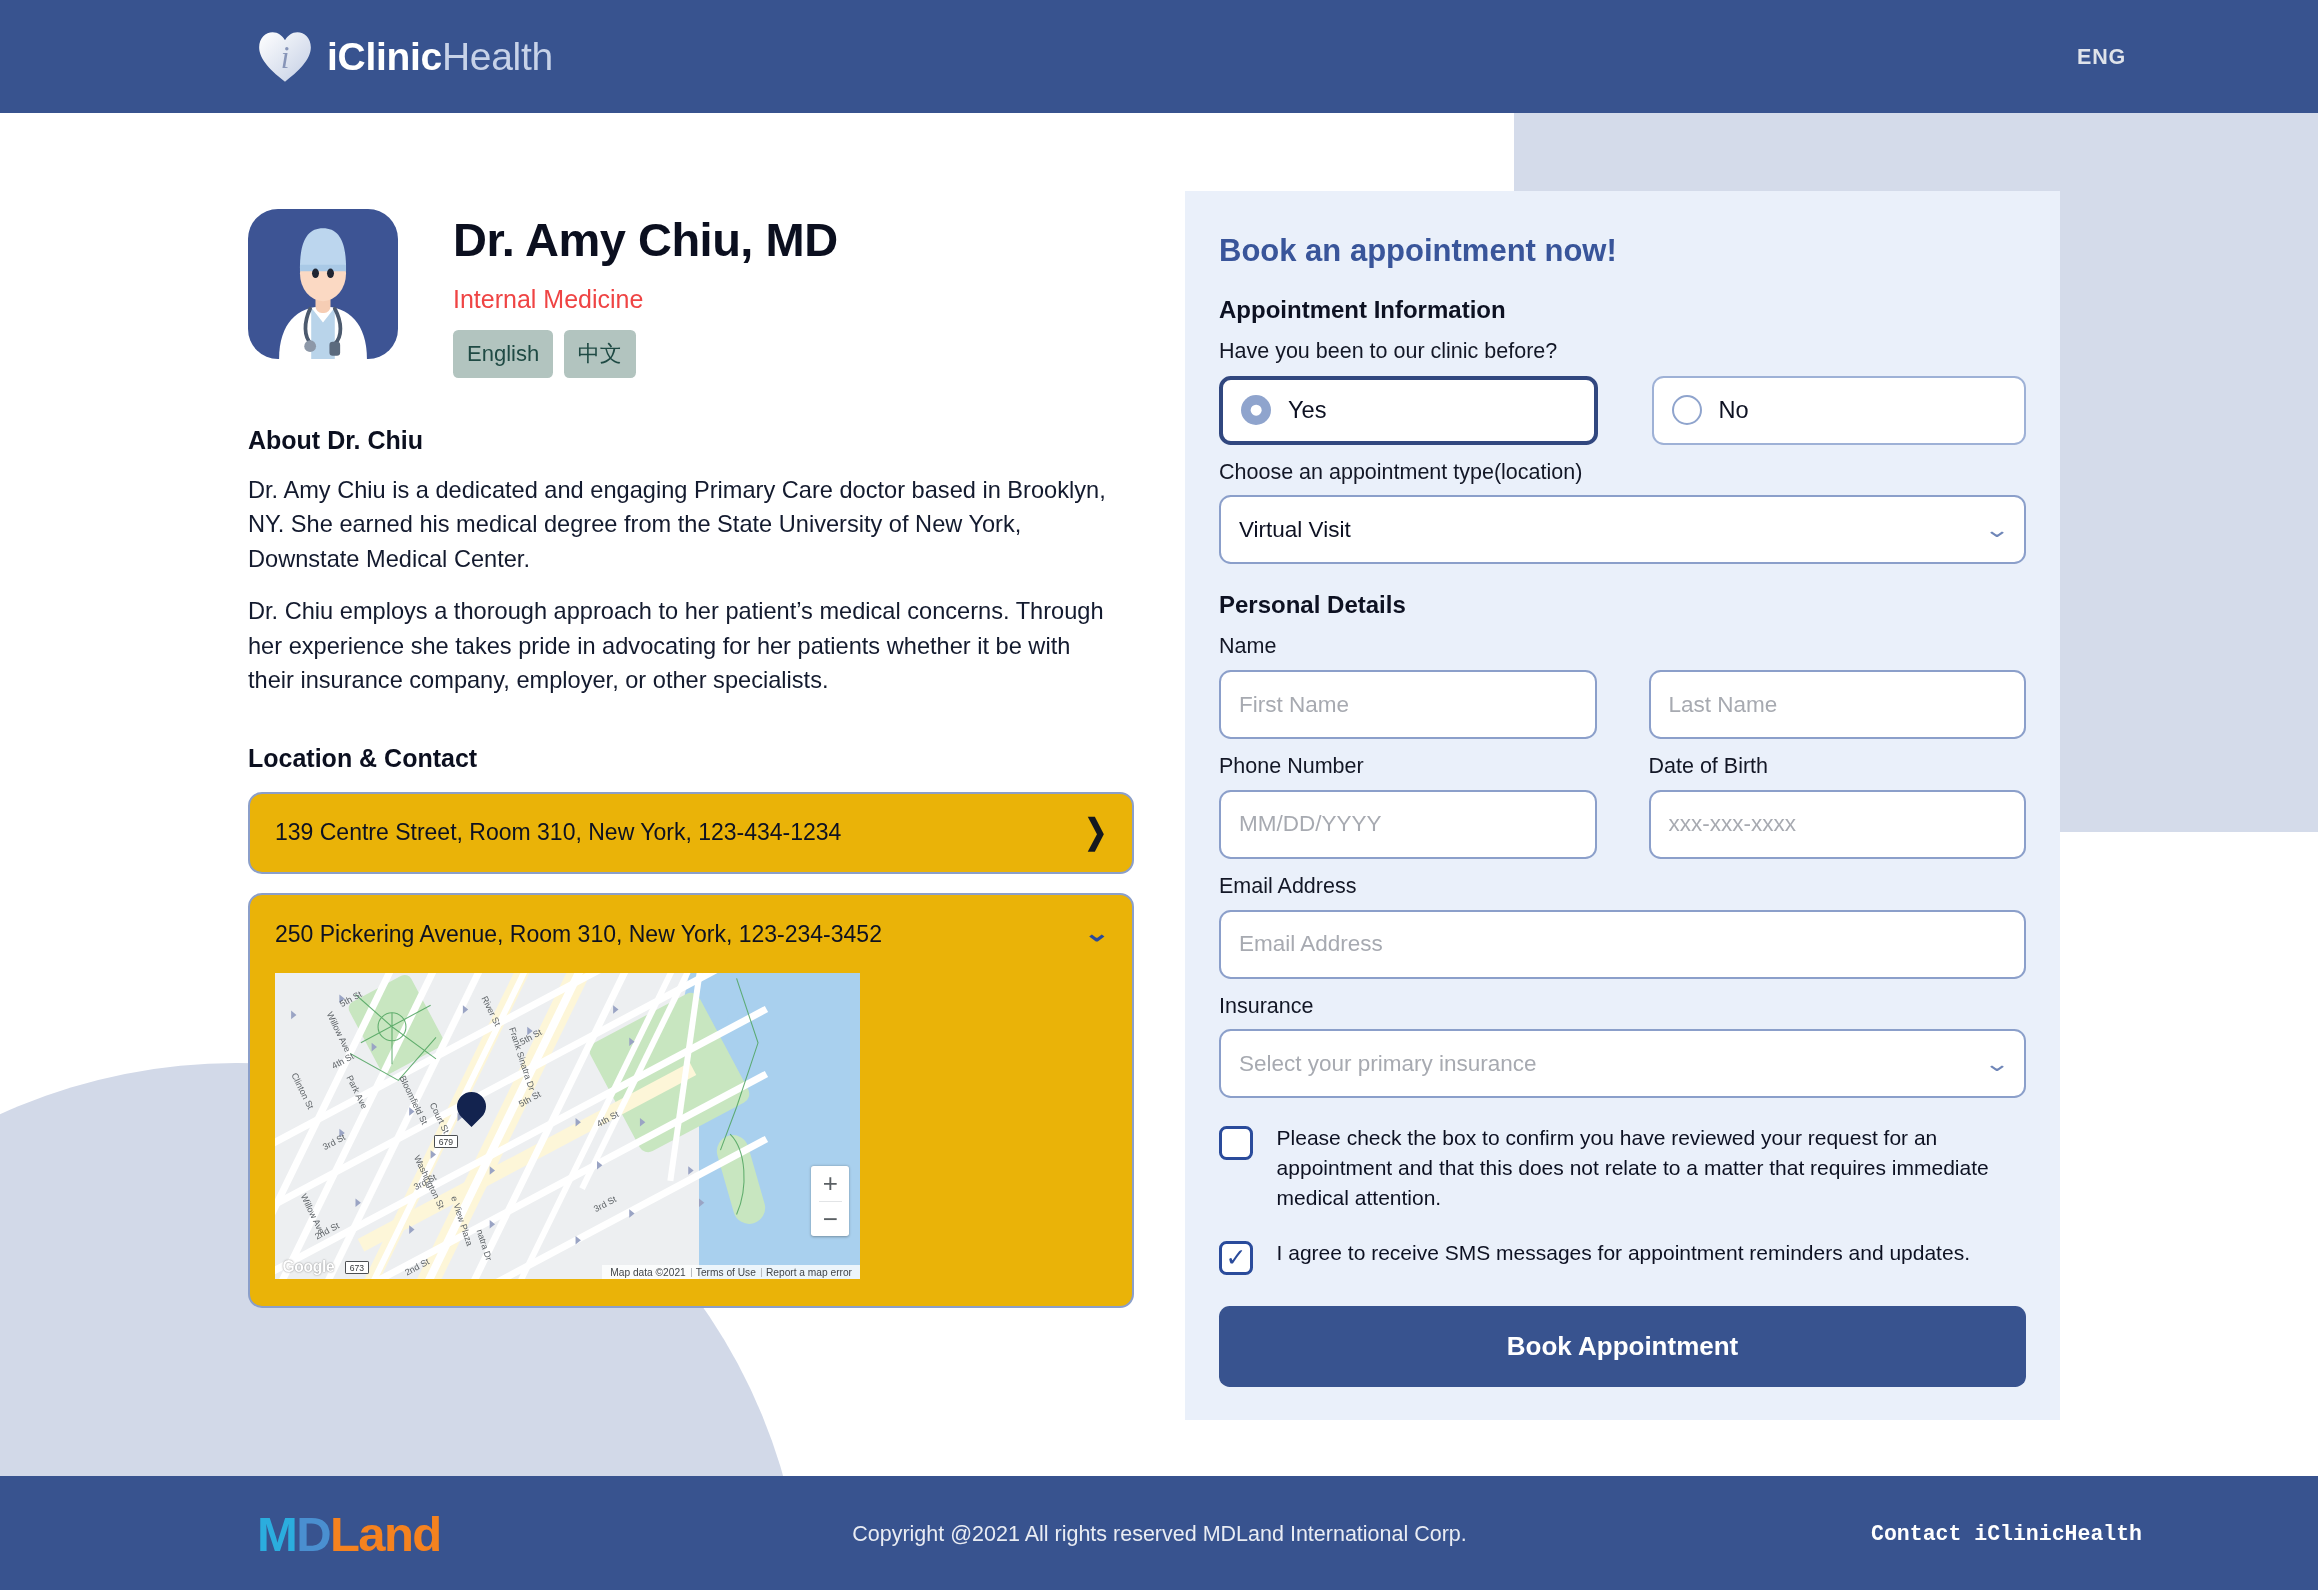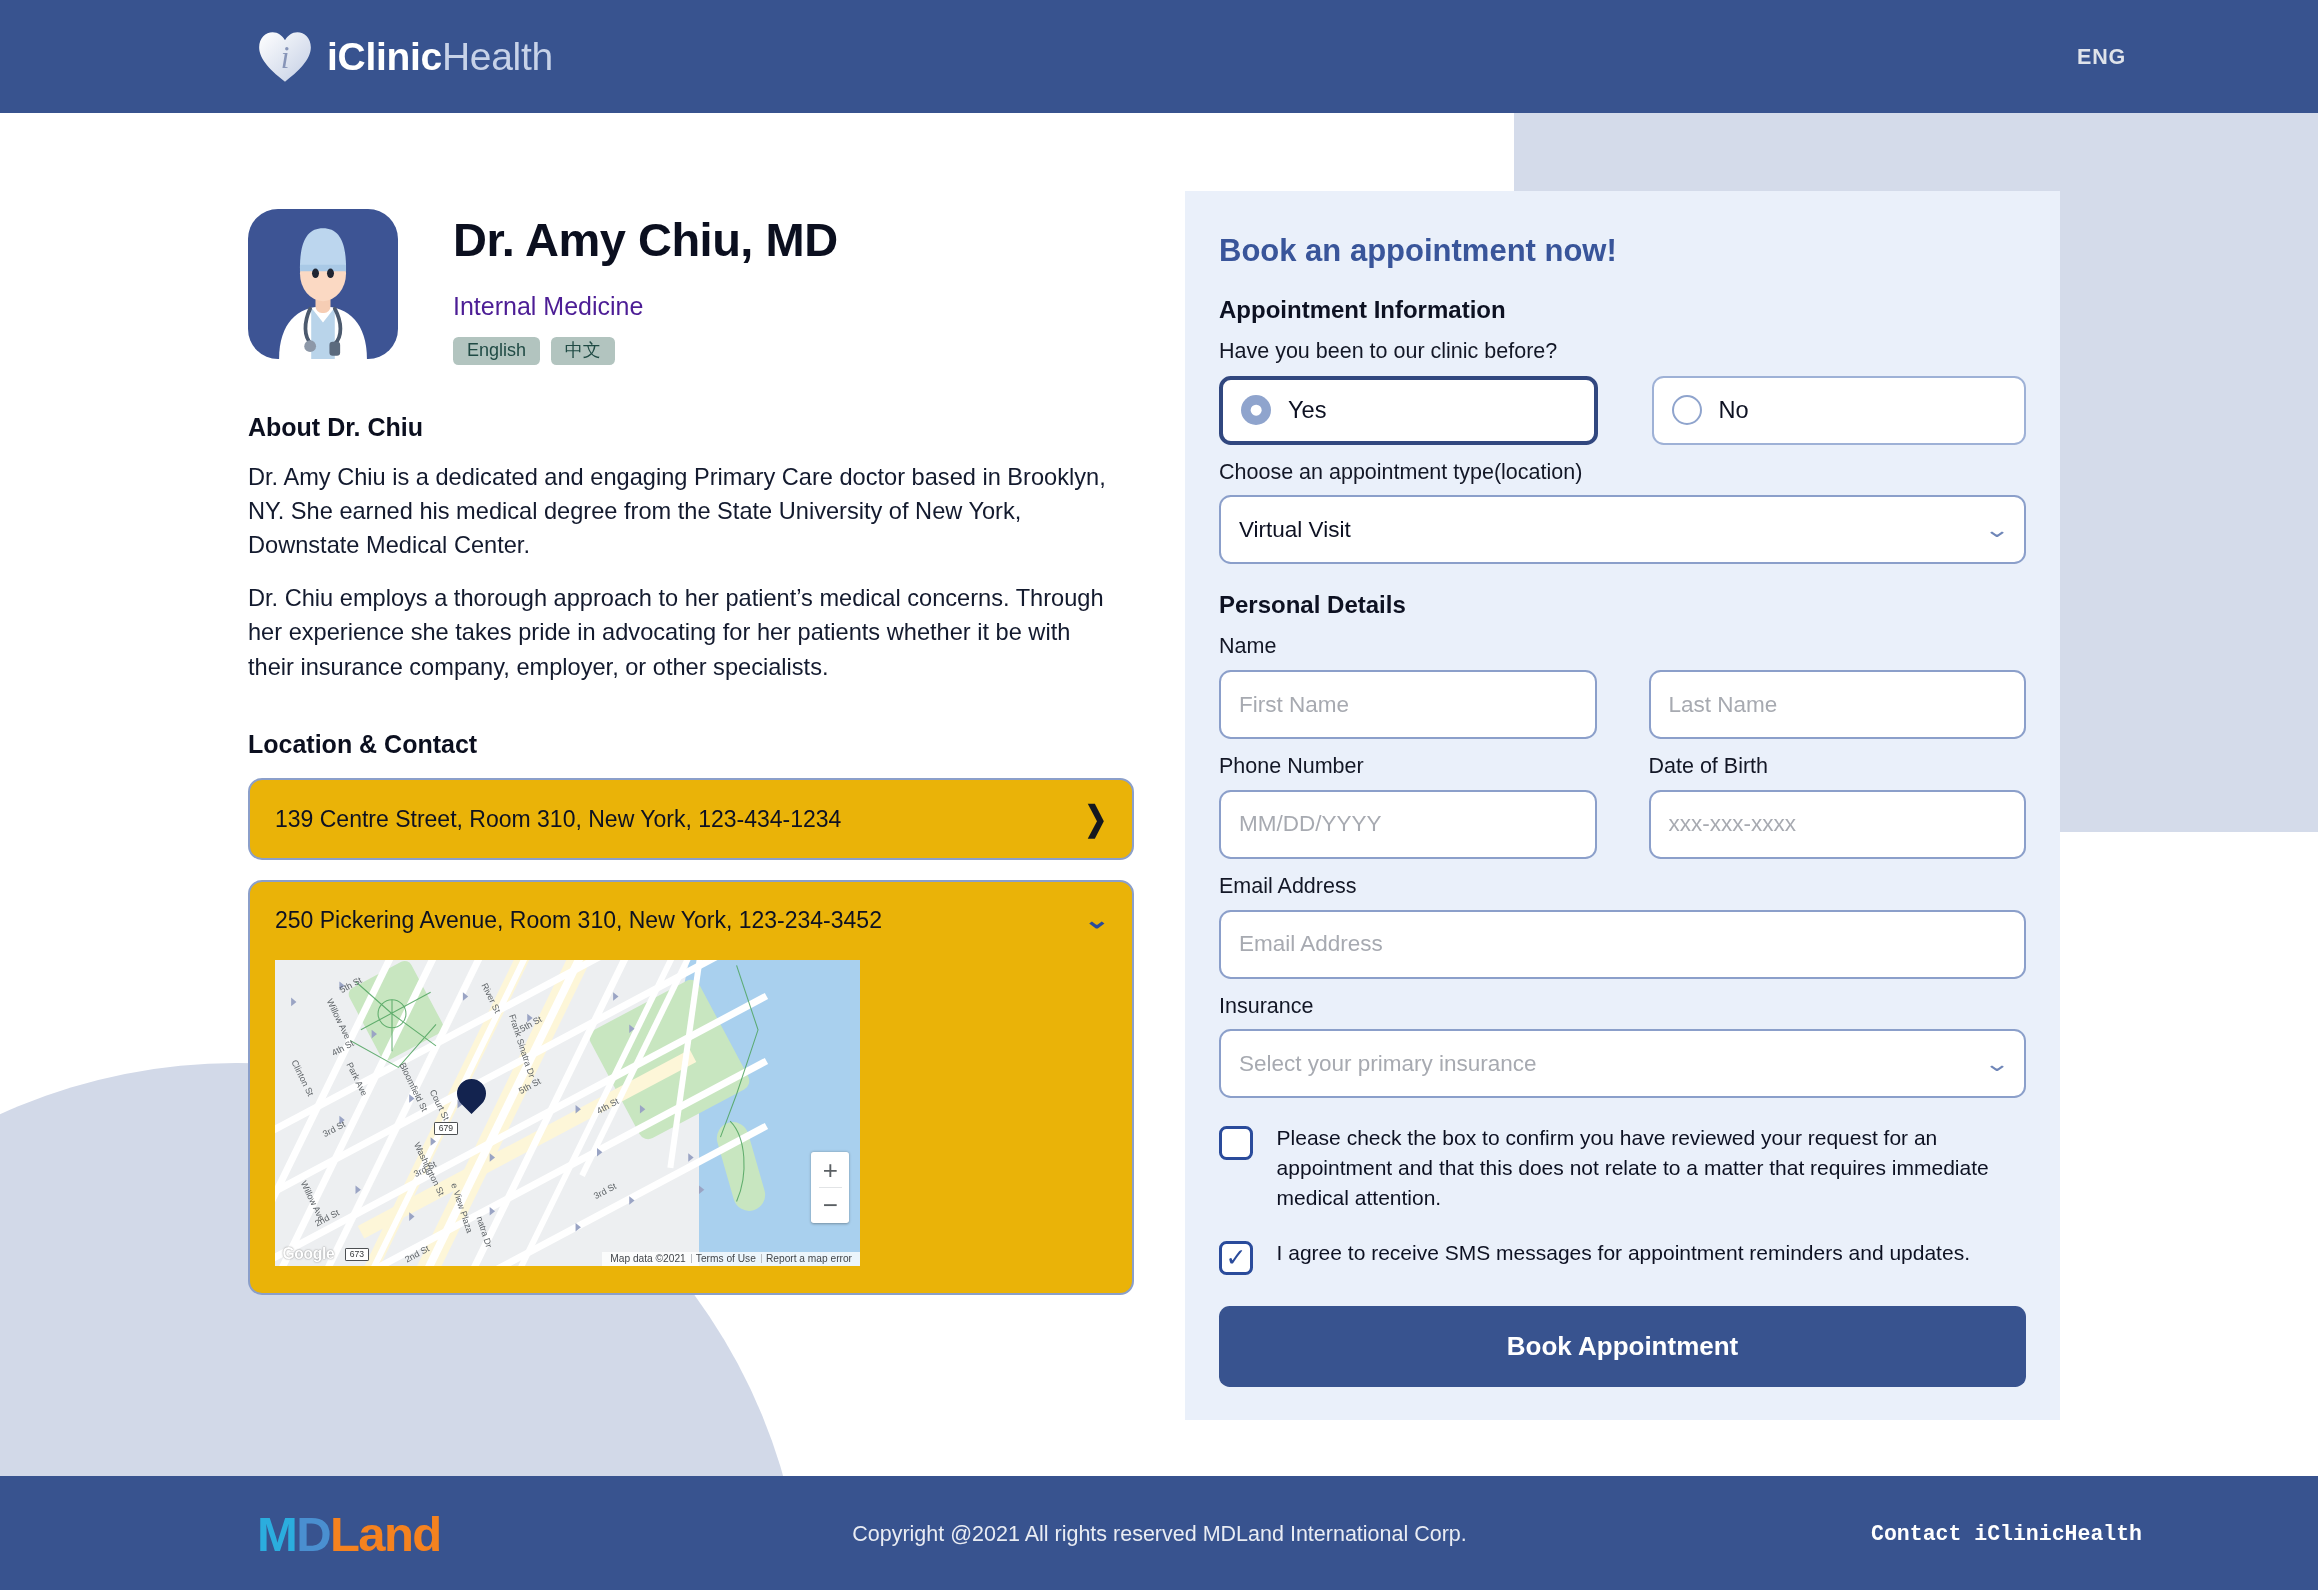--- a/index.html
+++ b/index.html
@@ -47,25 +47,25 @@
   
   .left-col { position: absolute; left: 248px; top: 209px; width: 886px; z-index: 10; }
 
   .doc-head { display: flex; align-items: flex-start; }
   .avatar {
     width: 150px; height: 150px; border-radius: 30px;
     background: #3d5494; position: relative; overflow: hidden; flex: 0 0 auto;
   }
   .doc-meta { margin-left: 55px; padding-top: 6.4px; }
   .doc-name { font-size: 47px; font-weight: bold; color: #0b0f1f; line-height: 1.05; letter-spacing: -0.5px; }
-  .doc-specialty { font-size: 25px; color: #4c1d95; margin-top: 27px; font-weight: normal; }
+  .doc-specialty { font-size: 25px; color: #ef4444; margin-top: 20px; font-weight: normal; }
   .lang-chips { display: flex; gap: 10.7px; margin-top: 16px; }
   .chip {
-    background: #b2c4bf; color: #1f4a44; font-size: 18px;
-    padding: 4px 14px; border-radius: 5.4px; line-height: 1.1;
+    background: #b2c4bf; color: #1f4a44; font-size: 22px;
+    padding: 12px 14px; border-radius: 5.4px; line-height: 1.1;
   }
 
   .sect-title { font-size: 25px; font-weight: bold; color: #0b0f1f; margin-top: 48px; }
   .body-p { font-size: 23.6px; color: #131a2e; line-height: 1.46; margin-top: 18px; max-width: 872px; }
 
   .loc-title { font-size: 25px; font-weight: bold; color: #0b0f1f; margin-top: 46px; }
 
   .loc-card {
     margin-top: 19.3px; border: 2.1px solid #8b9fca; border-radius: 14px;
     background: #eab308; padding: 0 25px; position: relative;

